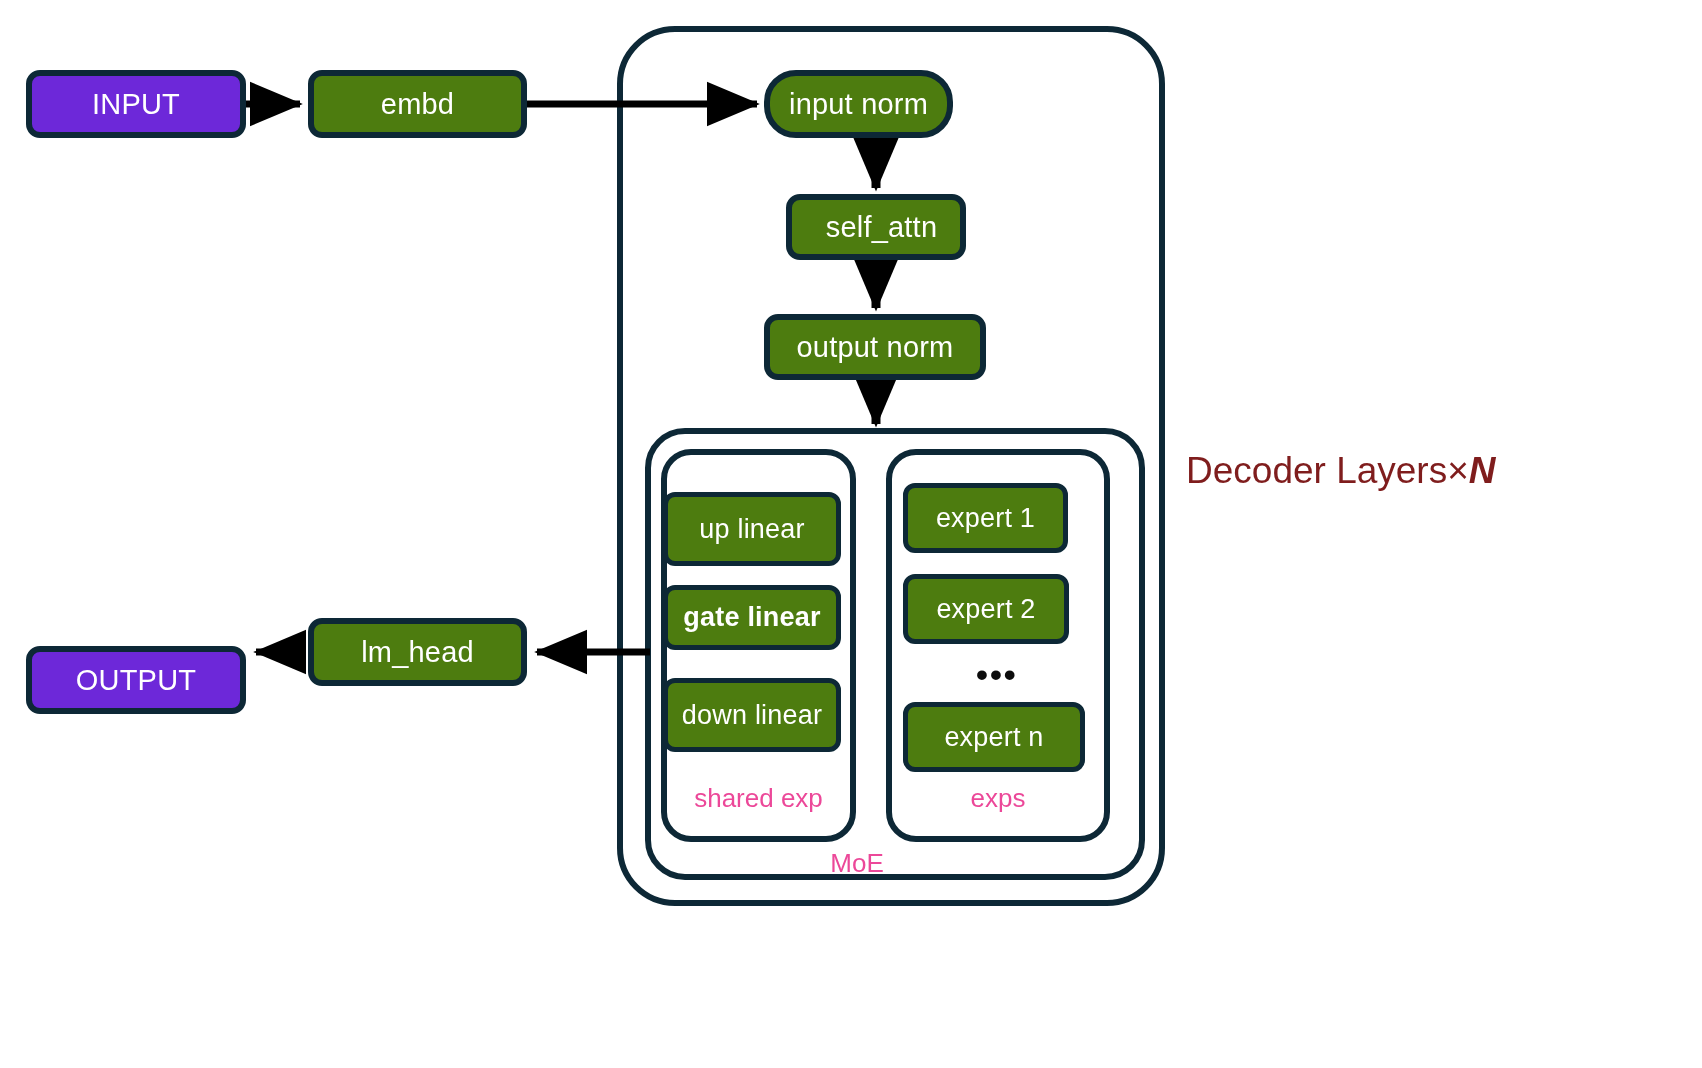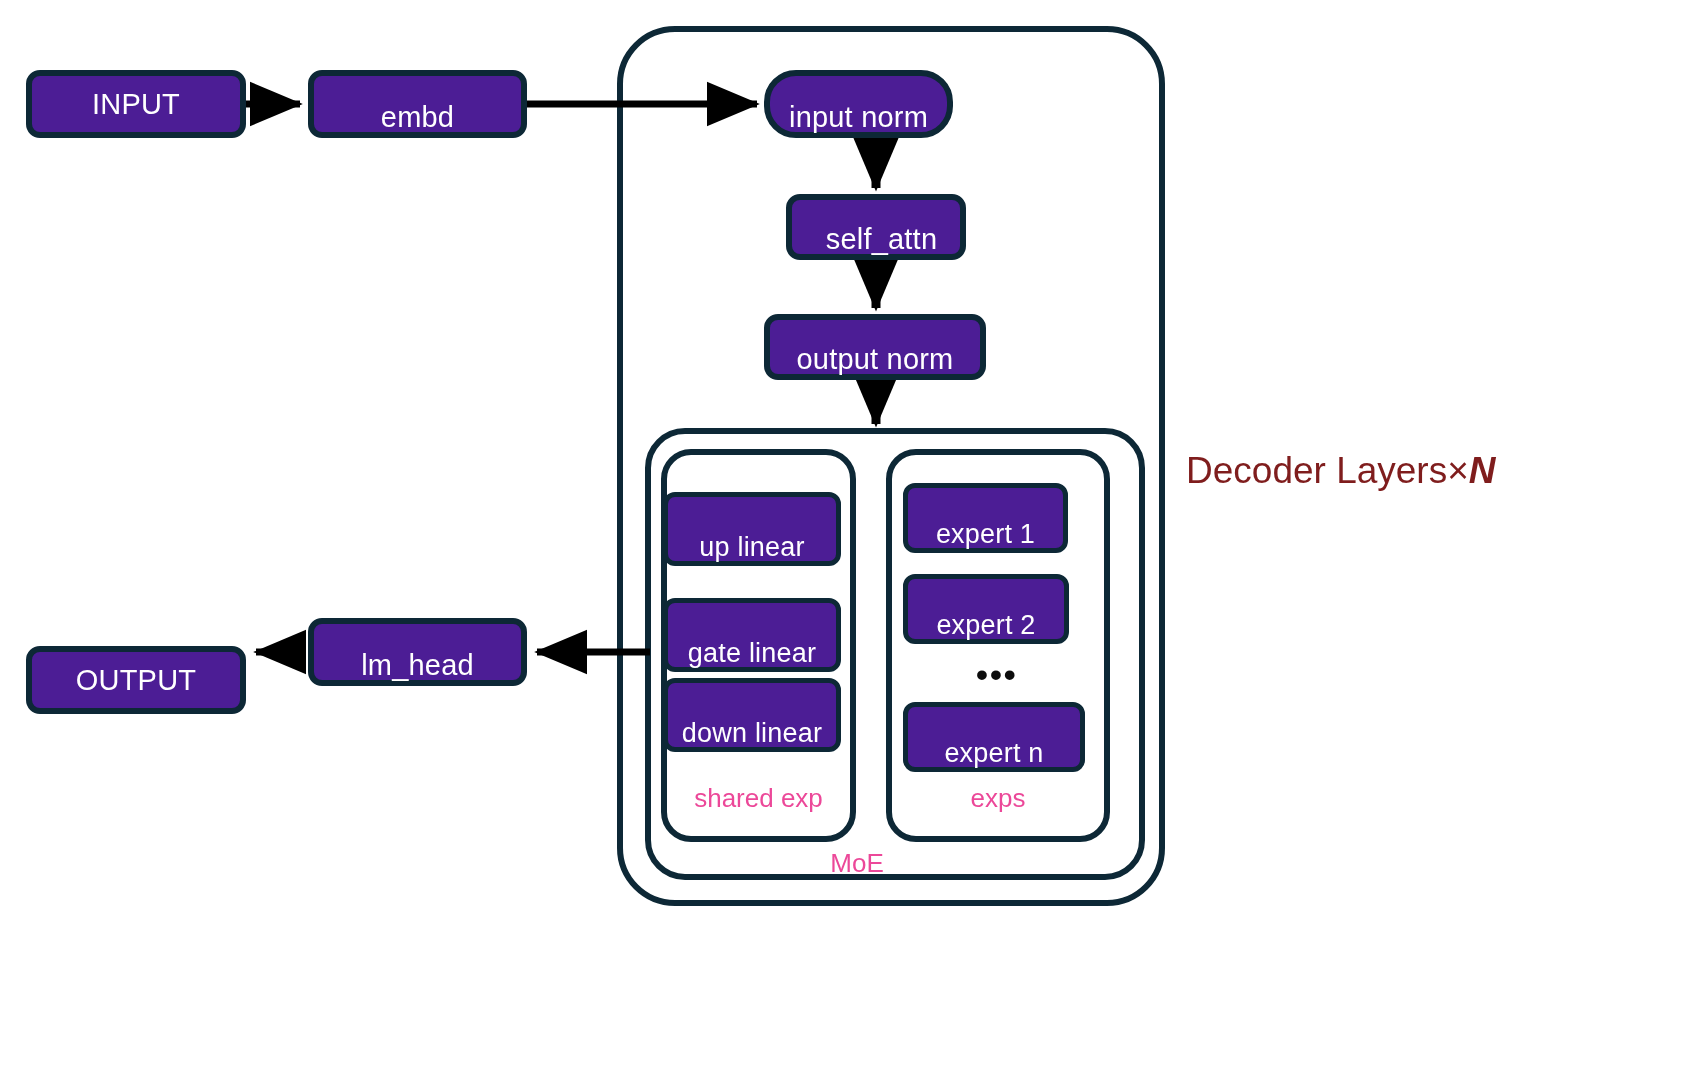--- a/index.html
+++ b/index.html
@@ -28,22 +28,22 @@
     justify-content: center;
     border: 6px solid #0d2836;
     border-radius: 14px;
     color: #ffffff;
     font-size: 29px;
     line-height: 1;
     letter-spacing: 0.2px;
     white-space: nowrap;
     z-index: 6;
   }
-  .node.salmon { background: #4c1d95; align-items: flex-end; }
-  .node.blue   { background: #4c1d95; }
+  .node.salmon { background: #4d7c0f; }
+  .node.blue   { background: #6d28d9; }
 
   .node.small { font-size: 27px; border-width: 5px; border-radius: 12px; }
 
   
   .frame {
     position: absolute;
     box-sizing: border-box;
     border: 6px solid #0d2836;
     background: transparent;
     z-index: 2;
@@ -168,21 +168,21 @@
   </div>
 
   <div class="node salmon" style="left:308px; top:618px; width:219px; height:68px;">
     <span>lm_head</span>
   </div>
 
   <div class="node salmon small" style="left:663px; top:492px; width:178px; height:74px;">
     <span>up linear</span>
   </div>
 
-  <div class="node salmon small" style="left:663px; top:598px; width:178px; height:74px;">
+  <div class="node salmon small" style="left:663px; top:585px; width:178px; height:65px;font-weight:bold;">
     <span>gate linear</span>
   </div>
 
   <div class="node salmon small" style="left:663px; top:678px; width:178px; height:74px;">
     <span>down linear</span>
   </div>
 
   <div class="caption" style="left:661px; top:785px; width:195px;">shared exp</div>
 
   <div class="node salmon small" style="left:903px; top:483px; width:165px; height:70px;">

